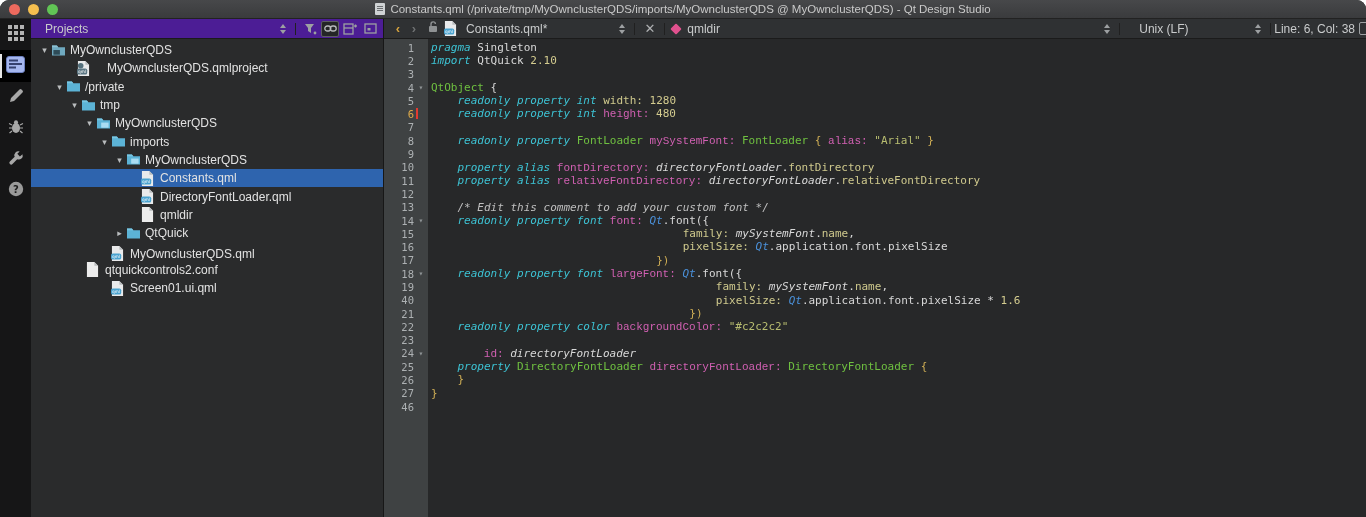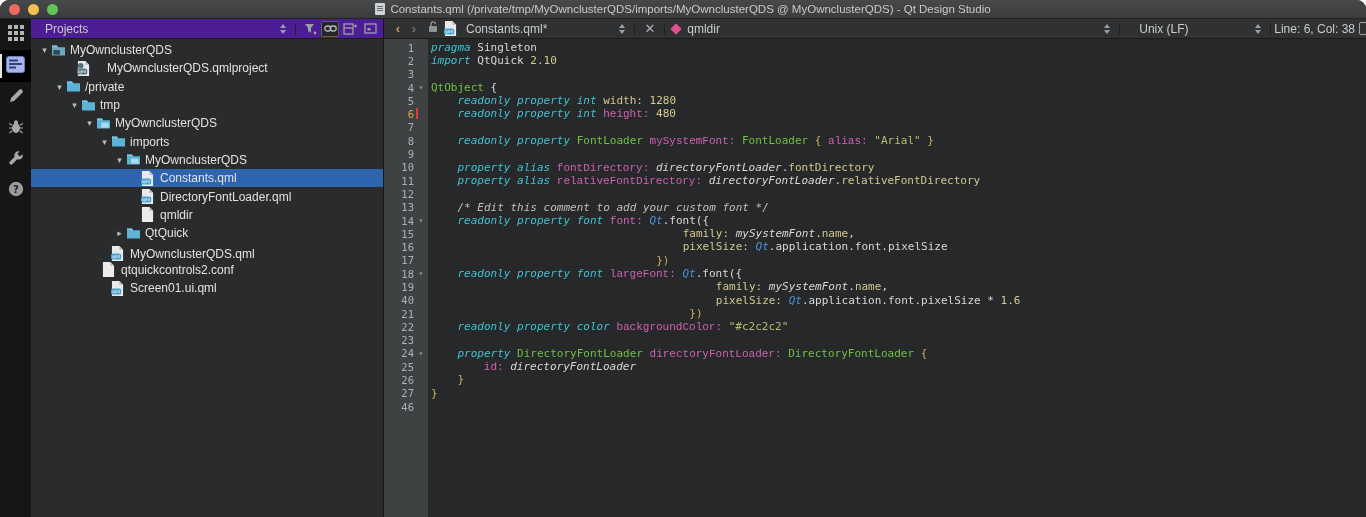--- a/index.html
+++ b/index.html
@@ -324,21 +324,21 @@
             <span class="ticon">
               <svg width="13" height="15" viewBox="0 0 14 16">
                 <path d="M1 0h8l4 4v12H1z" fill="#e9eaeb"></path>
                 <path d="M9 0l4 4H9z" fill="#b9bcbe"></path>
                 <rect x="0" y="8" width="11" height="6.5" rx="2" fill="#4aa3d0"></rect>
                 <text x="5.5" y="13" font-size="4.6" fill="#fff" text-anchor="middle" font-family="DejaVu Sans">qml</text>
               </svg>
             </span>
             <span class="tlabel">MyOwnclusterQDS.qml</span>
           </div>
-          <div class="trow" style="padding-left: 58px;">
+          <div class="trow" style="padding-left: 42px;">
             <span class="tarrow"></span>
             <span class="ticon">
               <svg width="13" height="15" viewBox="0 0 14 16">
                 <path d="M1 0h8l4 4v12H1z" fill="#ececec"></path>
                 <path d="M9 0l4 4H9z" fill="#b9bcbe"></path>
               </svg>
             </span>
             <span class="tlabel">qtquickcontrols2.conf</span>
           </div>
           <div class="trow" style="padding-left: 67px;">
@@ -535,22 +535,22 @@
             <div class="cl"><span class="tok kw">    readonly property font</span><span class="tok prop"> font:</span><span class="tok plain"> </span><span class="tok qt">Qt</span><span class="tok plain">.font({</span></div>
             <div class="cl"><span class="tok field">                                      family:</span><span class="tok plain"> </span><span class="tok id">mySystemFont</span><span class="tok plain">.</span><span class="tok field">name</span><span class="tok plain">,</span></div>
             <div class="cl"><span class="tok field">                                      pixelSize:</span><span class="tok plain"> </span><span class="tok qt">Qt</span><span class="tok plain">.application.font.pixelSize</span></div>
             <div class="cl"><span class="tok brace">                                  })</span></div>
             <div class="cl"><span class="tok kw">    readonly property font</span><span class="tok prop"> largeFont:</span><span class="tok plain"> </span><span class="tok qt">Qt</span><span class="tok plain">.font({</span></div>
             <div class="cl"><span class="tok field">                                           family:</span><span class="tok plain"> </span><span class="tok id">mySystemFont</span><span class="tok plain">.</span><span class="tok field">name</span><span class="tok plain">,</span></div>
             <div class="cl"><span class="tok field">                                           pixelSize:</span><span class="tok plain"> </span><span class="tok qt">Qt</span><span class="tok plain">.application.font.pixelSize</span><span class="tok plain"> * </span><span class="tok num">1.6</span></div>
             <div class="cl"><span class="tok brace">                                       })</span></div>
             <div class="cl"><span class="tok kw">    readonly property color</span><span class="tok prop"> backgroundColor:</span><span class="tok str"> "#c2c2c2"</span></div>
             <div class="cl"></div>
+            <div class="cl"><span class="tok prop">        id:</span><span class="tok plain"> </span><span class="tok id">directoryFontLoader</span></div>
             <div class="cl"><span class="tok kw">    property</span><span class="tok type"> DirectoryFontLoader</span><span class="tok prop"> directoryFontLoader:</span><span class="tok plain"> </span><span class="tok type">DirectoryFontLoader</span><span class="tok brace"> {</span></div>
-            <div class="cl"><span class="tok prop">        id:</span><span class="tok plain"> </span><span class="tok id">directoryFontLoader</span></div>
             <div class="cl"><span class="tok brace">    }</span></div>
             <div class="cl"><span class="tok brace">}</span></div>
             <div class="cl"></div>
           </div>
       </div>
     </div>
   </div>
 </div>
 
 </body></html>

